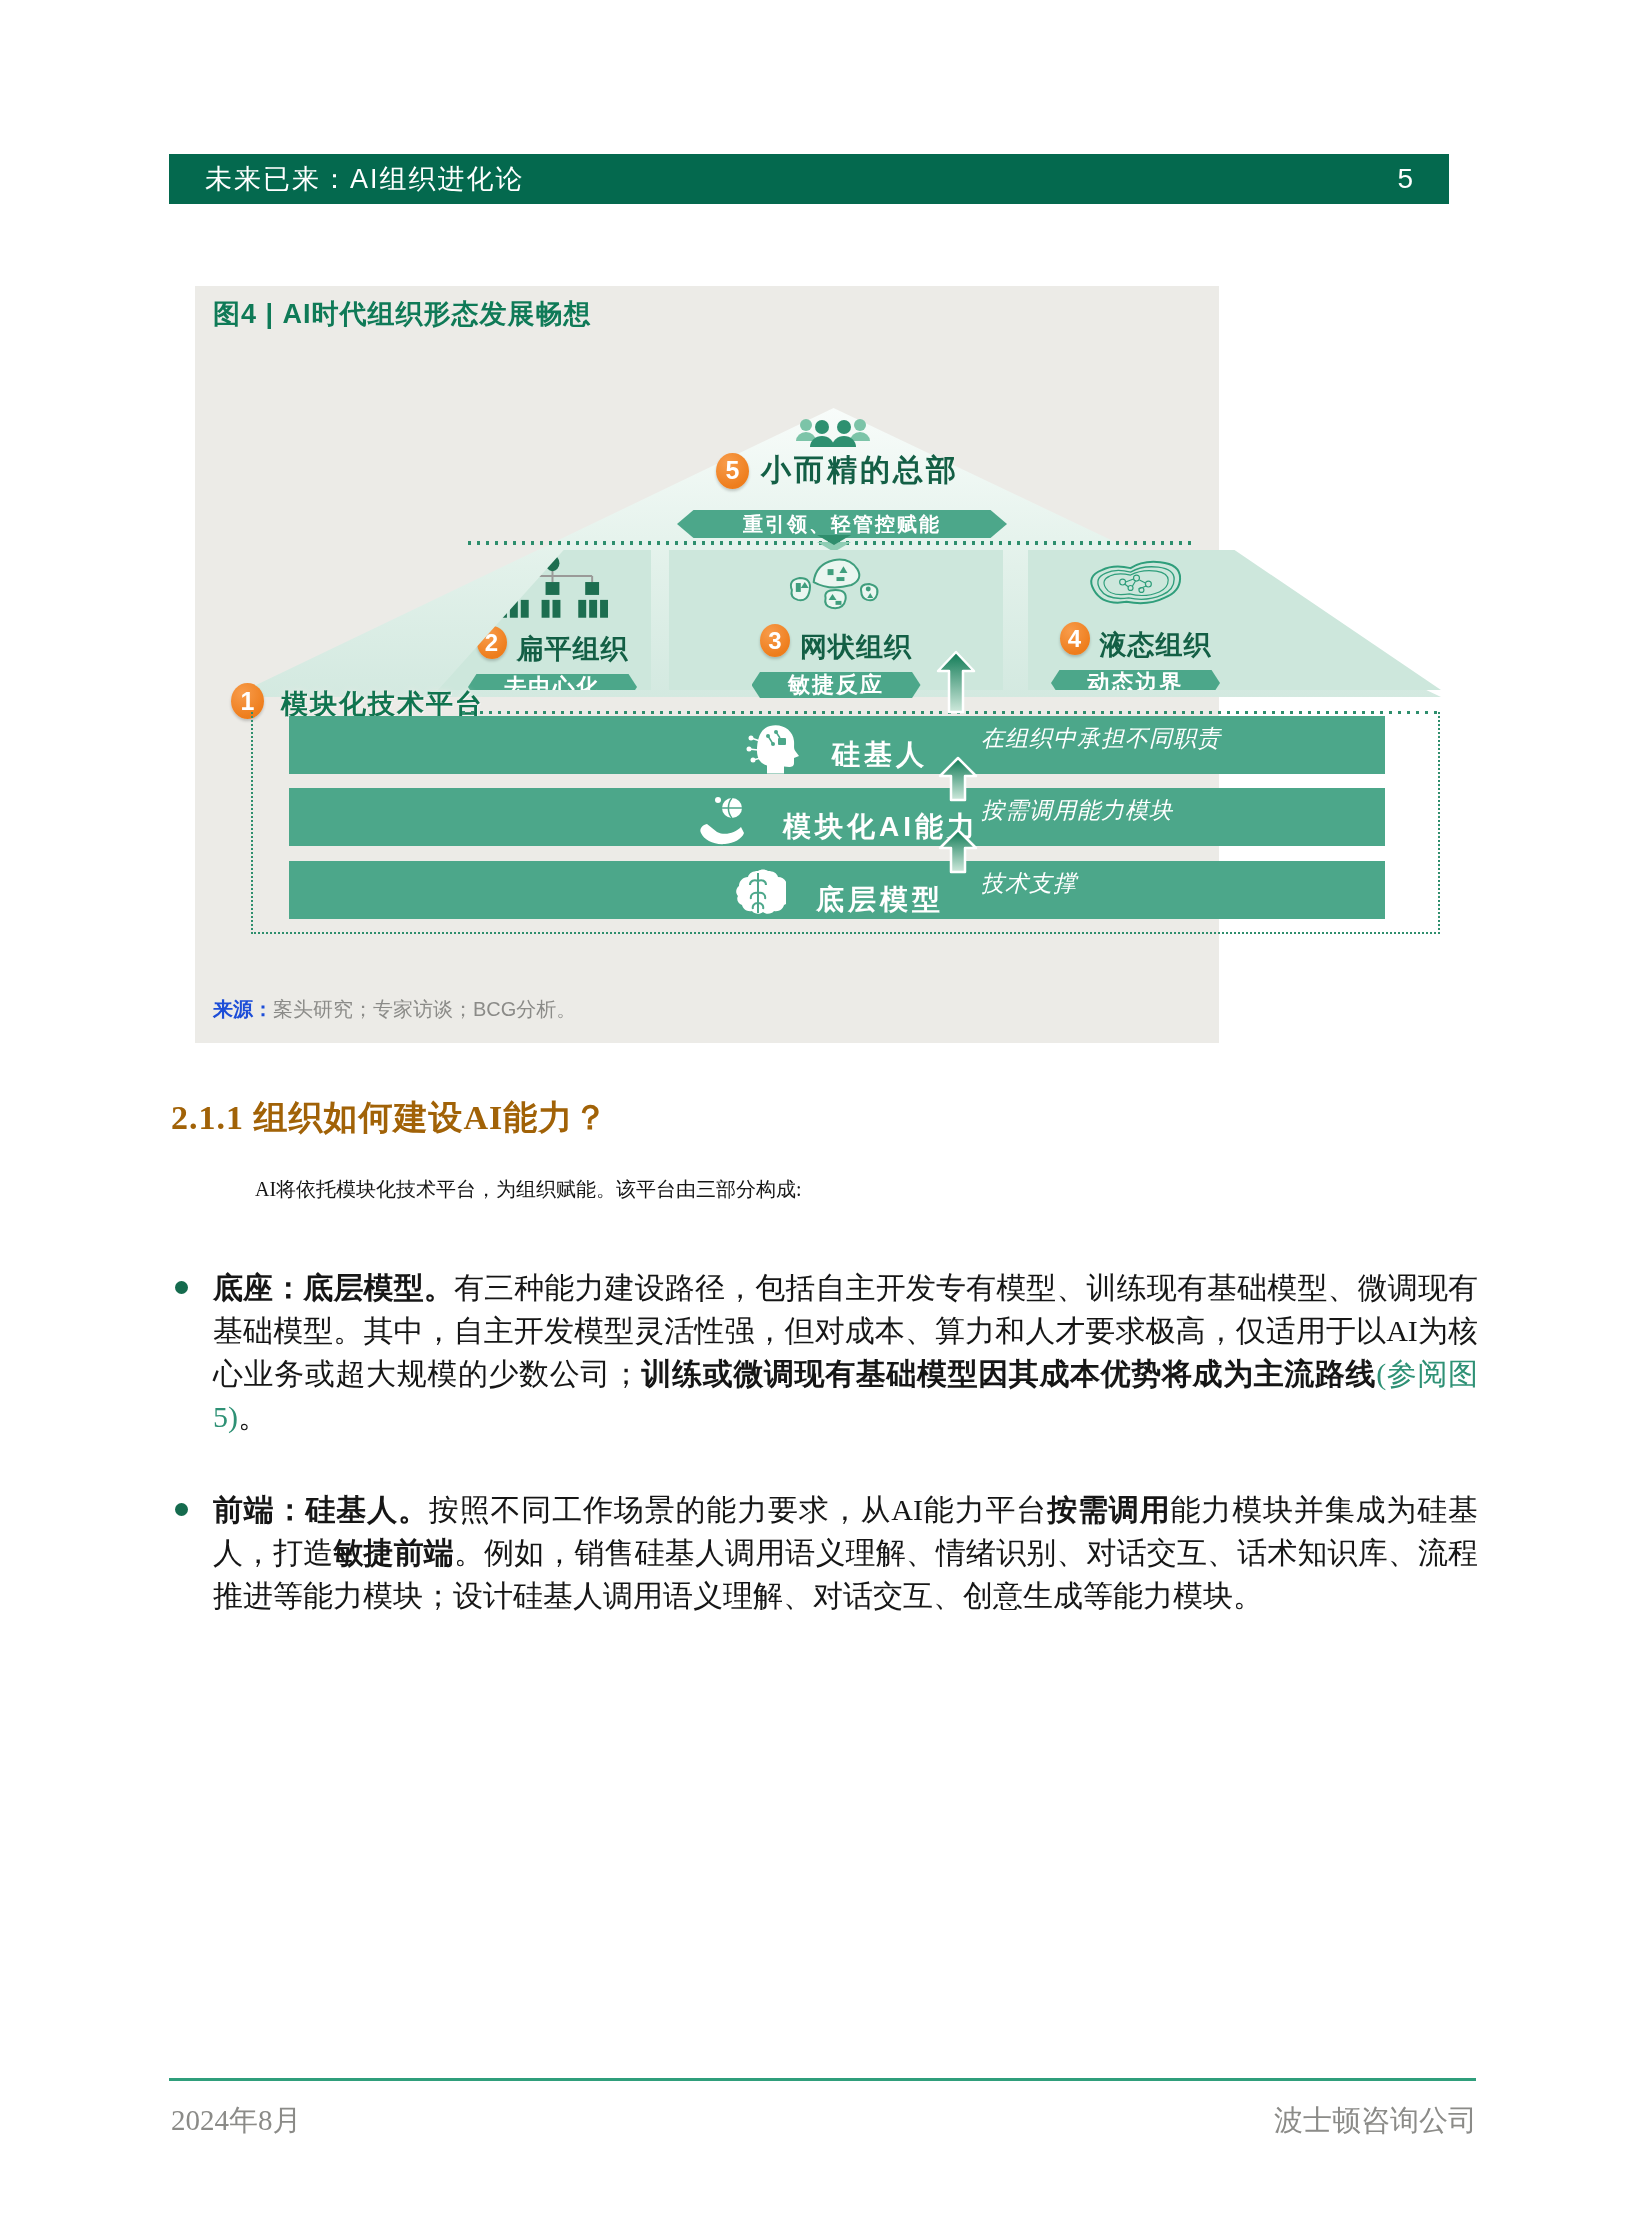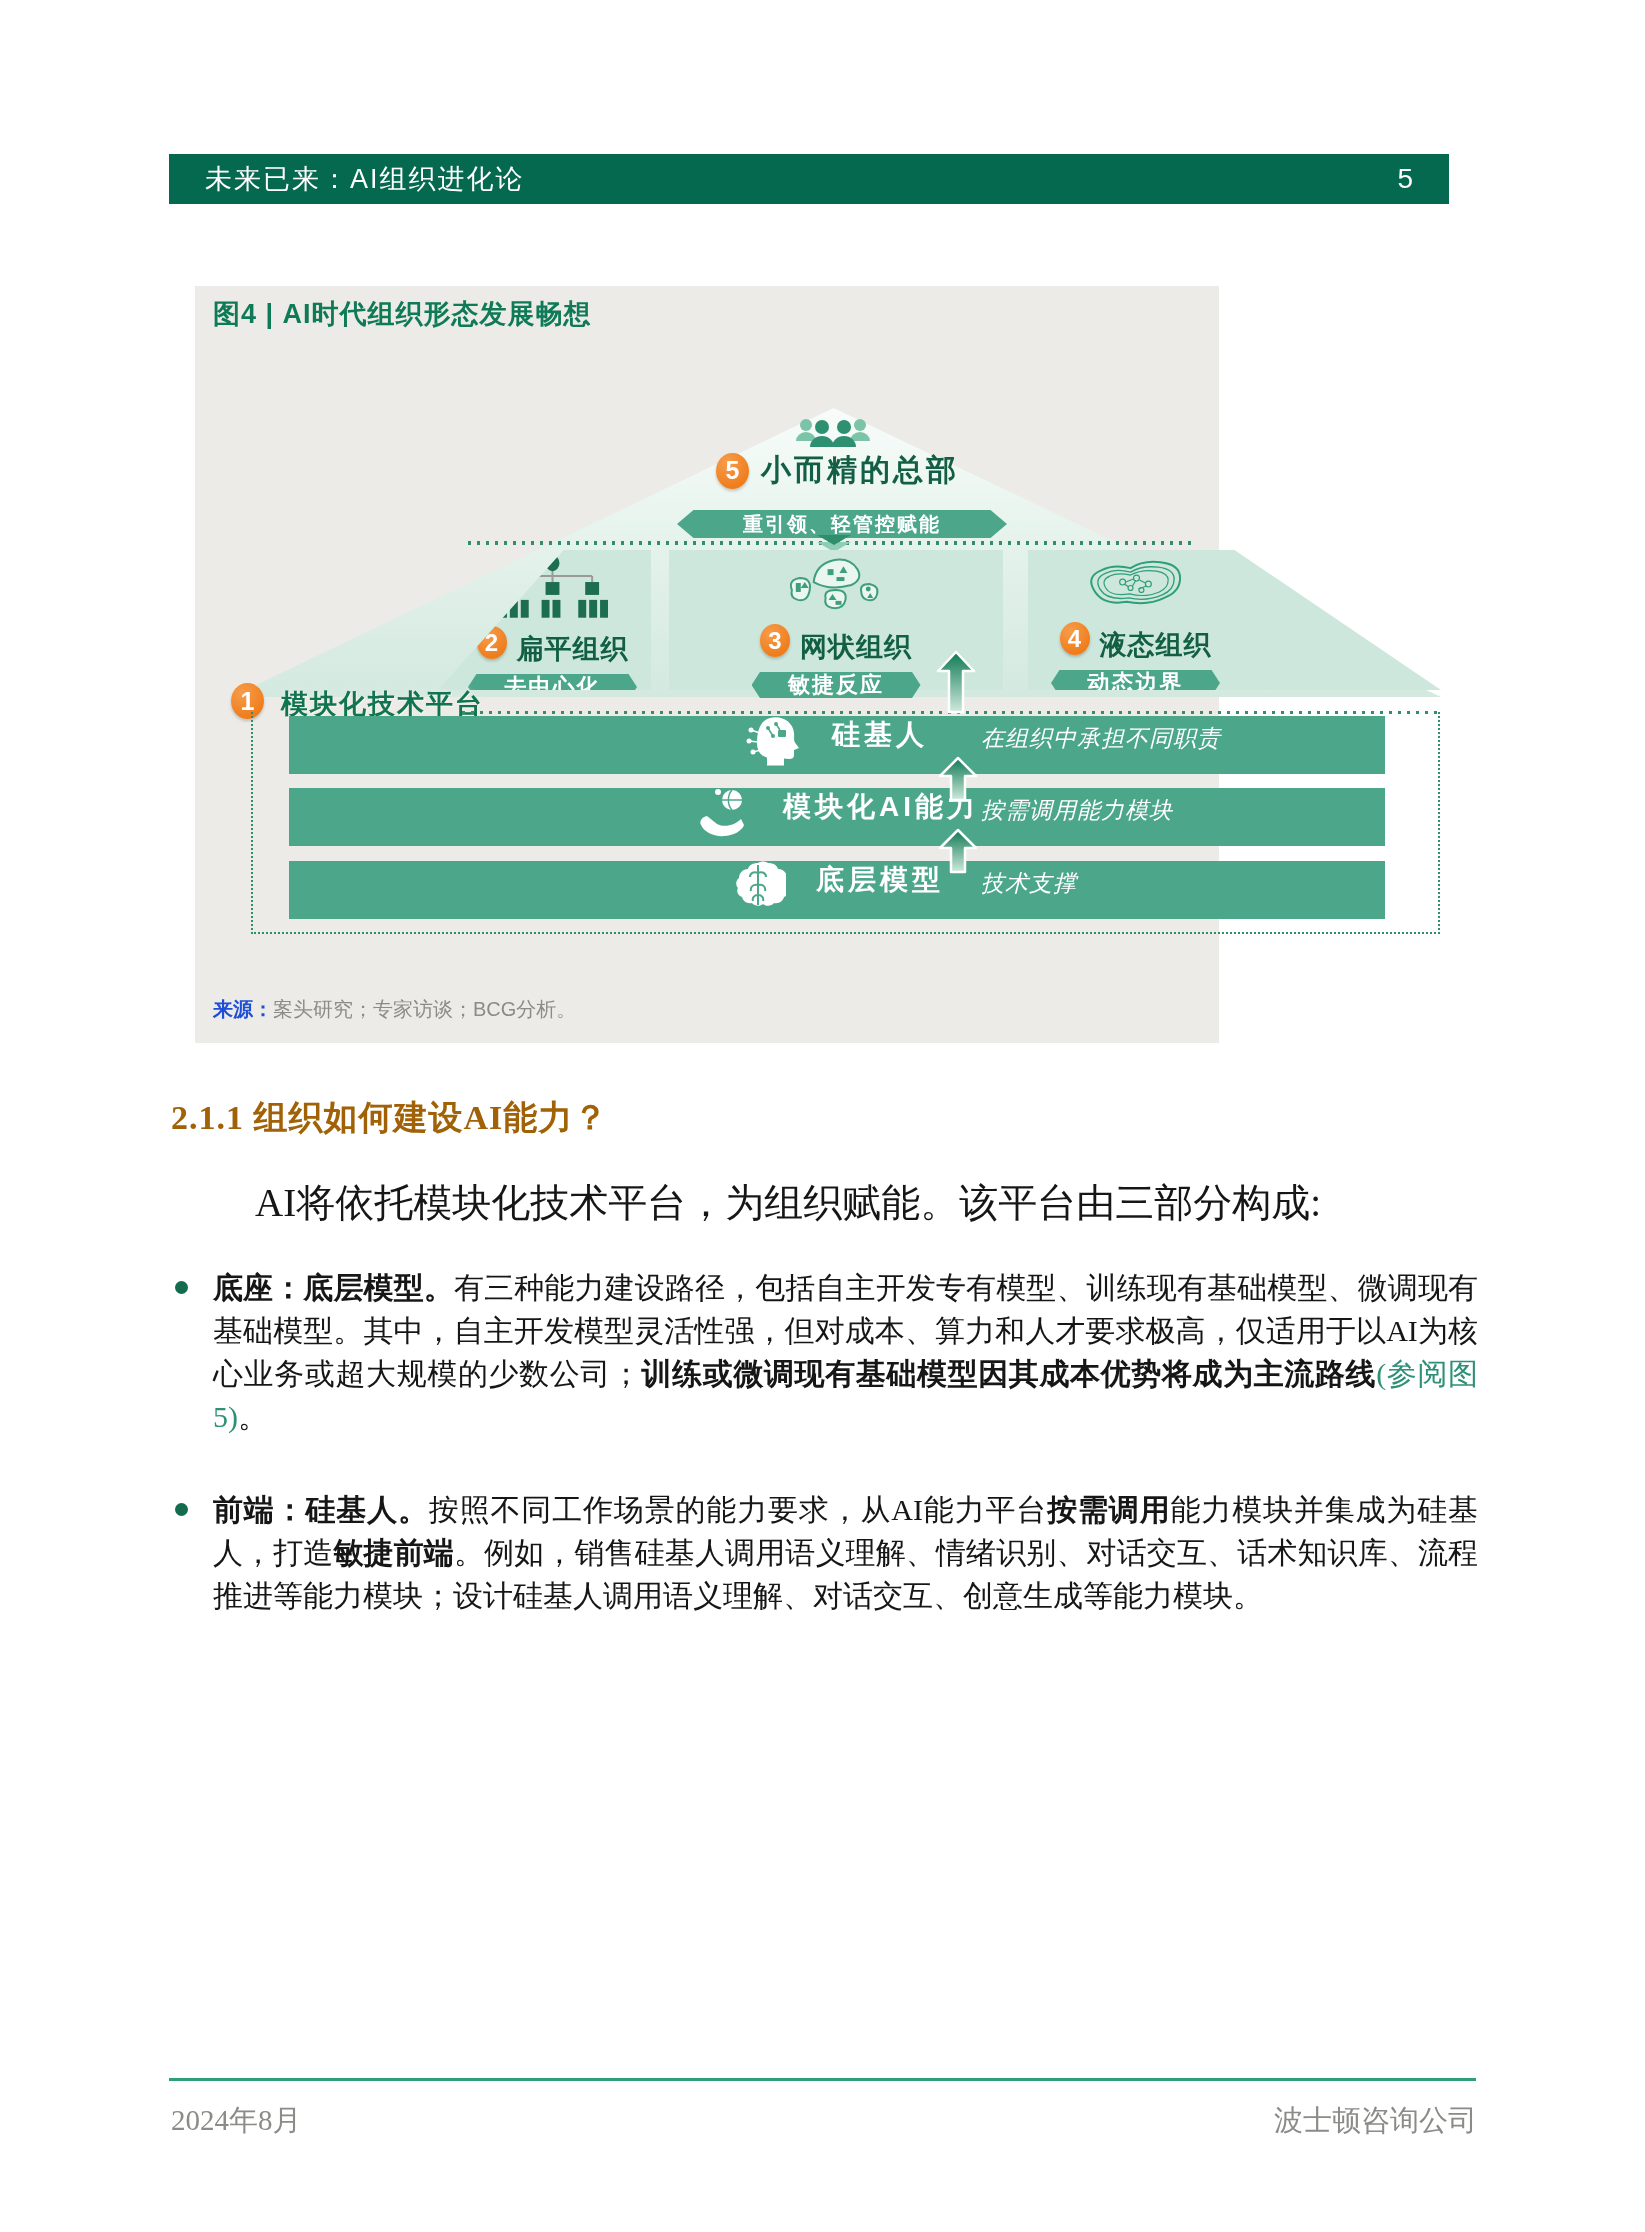--- a/index.html
+++ b/index.html
@@ -50,35 +50,35 @@
   
   .circle1{position:absolute;left:36px;top:397px;}
   .platform-label{position:absolute;left:86px;top:400px;font-size:27px;font-weight:bold;color:#10744F;
       letter-spacing:2px;text-shadow:0 0 6px #ECEBE7,1px 1px 0 rgba(255,255,255,.8);}
   .dot-topline{position:absolute;left:267px;top:425px;width:978px;height:3px;
       background-image:repeating-linear-gradient(90deg,#2E8E6D 0 3px,transparent 3px 9px);}
   .dot-rect{position:absolute;left:56px;top:426px;width:1189px;height:222px;box-sizing:border-box;
       border-left:2px dotted #2E8E6D;border-right:2px dotted #2E8E6D;border-bottom:2px dotted #2E8E6D;}
   .bar{position:absolute;left:94px;width:1096px;height:58px;background:#4CA78A;}
   .bar1{top:430px}.bar2{top:502px}.bar3{top:575px}
-  .bar-center{position:absolute;left:0;top:0;width:100%;height:100%;display:flex;align-items:flex-start;
+  .bar-center{position:absolute;left:0;top:0;width:100%;height:100%;display:flex;align-items:flex-end;
       justify-content:center;gap:30px;}
   .bar-label{color:#fff;font-size:28px;font-weight:bold;letter-spacing:4px;}
   .bar-annotation{position:absolute;left:692px;top:7px;color:#fff;font-style:italic;font-size:23px;letter-spacing:1px;}
   .arrow{position:absolute;}
   .arrowA{left:741px;top:364px;}
   .arrowB{left:743px;top:470px;}
   .arrowC{left:743px;top:542px;}
   .source{position:absolute;left:18px;top:710px;margin:0;font-size:20px;color:#8B8B88;}
   .source b{color:#1d4ed8;}
   
   .serif{font-family:"Liberation Serif","DejaVu Serif",serif;}
   .sec-heading{position:absolute;left:171px;top:1095px;margin:0;font-size:34px;font-weight:bold;
       color:#a16207;letter-spacing:1px;}
-  .intro{position:absolute;left:255px;top:1176px;margin:0;font-size:39px;color:#161616;}
+  .intro{position:absolute;left:255px;top:1176px;margin:0;font-size:20px;color:#161616;}
   .bullets{position:absolute;left:169px;top:1266px;width:1309px;}
   .bullet{display:flex;margin-bottom:50px;}
   .bullet .dot{flex:0 0 44px;position:relative;}
   .bullet .dot::before{content:"";position:absolute;left:6px;top:15px;width:13px;height:13px;
       border-radius:50%;background:#156B4E;}
   .bullet p{margin:0;flex:1;font-size:30px;line-height:43px;color:#161616;text-align:justify;}
   .rt-b{font-weight:bold;}
   .rt-g{color:#2E9175;}
   
   .footer-rule{position:absolute;left:169px;top:2078px;width:1307px;height:0;border-top:3px solid #2F9E7B;}

